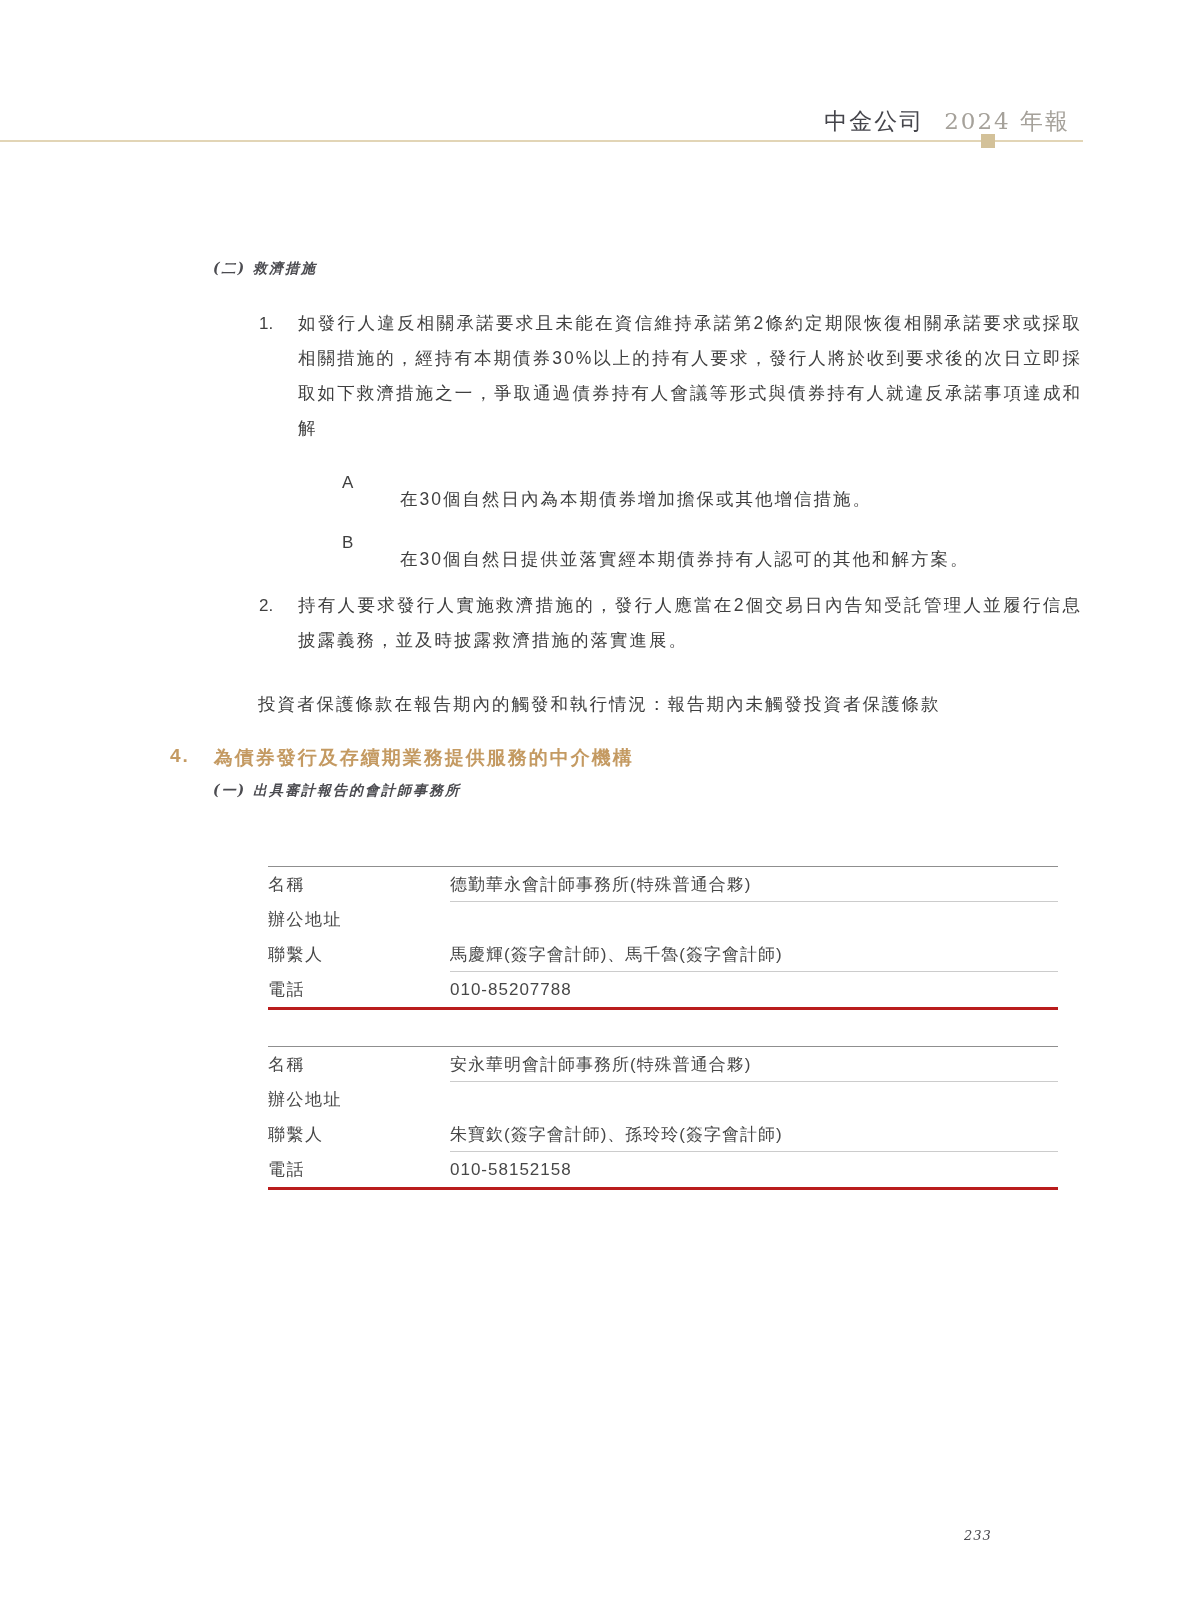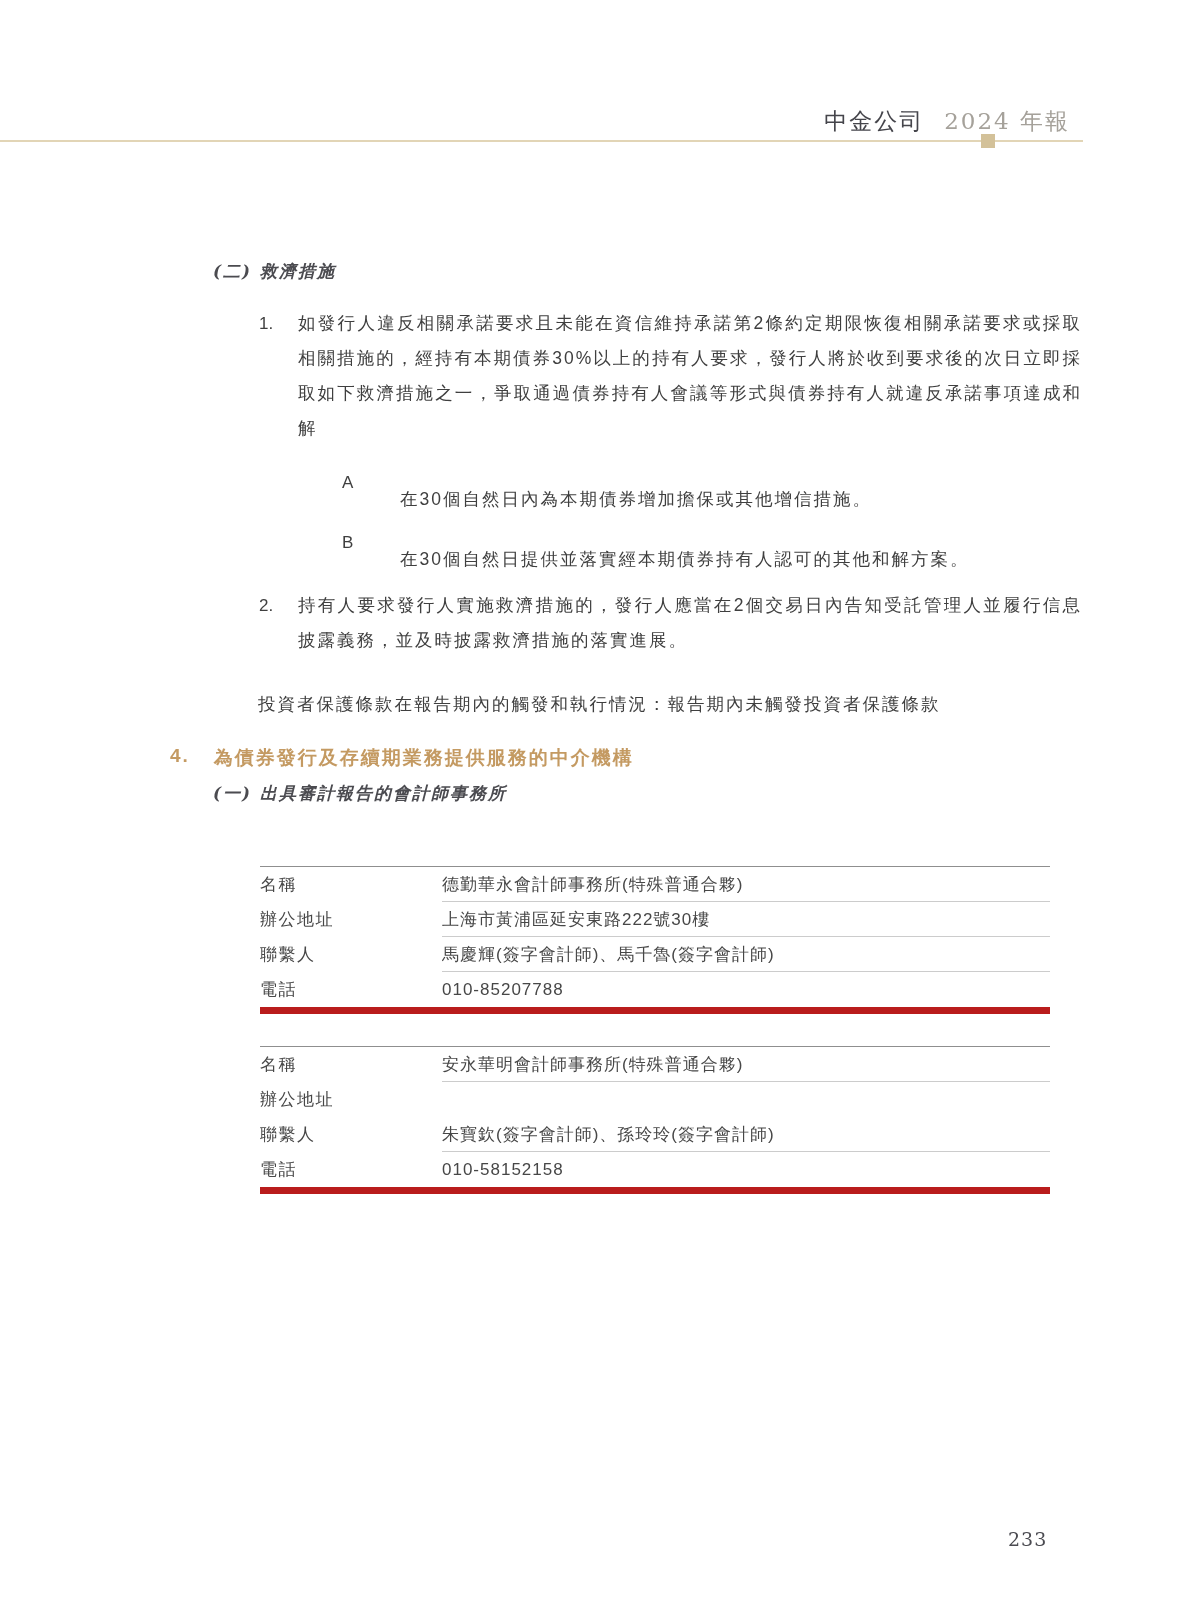--- a/index.html
+++ b/index.html
@@ -50,21 +50,21 @@
   }
 
   
   .sub-heading {
     position: absolute;
     left: 213px;
     margin: 0;
     font-family: "DejaVu Serif", "Liberation Serif", serif;
     font-style: italic;
     font-weight: 600;
-    font-size: 17px;
+    font-size: 14px;
     letter-spacing: 2px;
     color: #4b4b50;
     white-space: nowrap;
   }
   .section4 {
     position: absolute;
     top: 745px;
     left: 170px;
     display: flex;
     gap: 24px;
@@ -126,24 +126,24 @@
     margin: 0;
     font-size: 17.5px;
     letter-spacing: 2px;
     white-space: nowrap;
     color: #3f3f3f;
   }
 
   
   .info-table {
     position: absolute;
-    left: 260px;
+    left: 268px;
     width: 790px;
     border-top: 1px solid #8f8f8f;
-    border-bottom: 7px solid #b91c1c;
+    border-bottom: 3px solid #b91c1c;
   }
   .trow {
     display: flex;
     height: 35px;
     align-items: stretch;
   }
   .tlabel {
     width: 182px;
     flex: 0 0 182px;
     display: flex;
@@ -163,25 +163,26 @@
     overflow: hidden;
   }
   .trow:not(:last-child) .tvalue {
     border-bottom: 1px solid #cccccc;
   }
 
   
   .page-number {
     position: absolute;
     top: 1528px;
-    left: 1008px;
+    left: 964px;
     font-family: "DejaVu Serif", "Liberation Serif", serif;
-    font-size: 19px;
+    font-size: 13px;
     letter-spacing: 1px;
     color: #4a4a50;
+    font-style: italic;
   }
 </style>
 </head>
 <body>
 
 <div class="page">
 
   <div class="header">
     <span class="company">中金公司</span>
     <span class="edition">2024 年報</span>
@@ -220,21 +221,20 @@
 
   <h3 class="sub-heading" style="top:782px;">(一) 出具審計報告的會計師事務所</h3>
 
   <div class="info-table" style="top:866px;">
     <div class="trow">
       <span class="tlabel">名稱</span>
       <span class="tvalue">德勤華永會計師事務所(特殊普通合夥)</span>
     </div>
     <div class="trow">
       <span class="tlabel">辦公地址</span>
-      <span class="tvalue">上海市黃浦區延安東路222號30樓</span>
     </div>
     <div class="trow">
       <span class="tlabel">聯繫人</span>
       <span class="tvalue">馬慶輝(簽字會計師)、馬千魯(簽字會計師)</span>
     </div>
     <div class="trow">
       <span class="tlabel">電話</span>
       <span class="tvalue">010-85207788</span>
     </div>
   </div>

